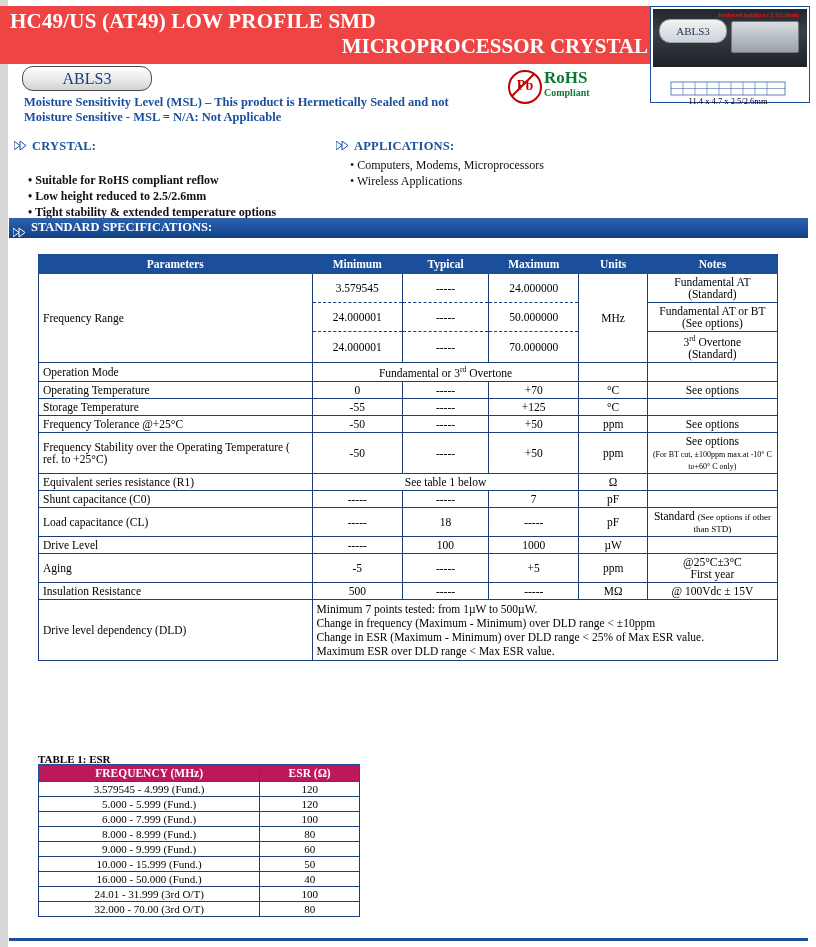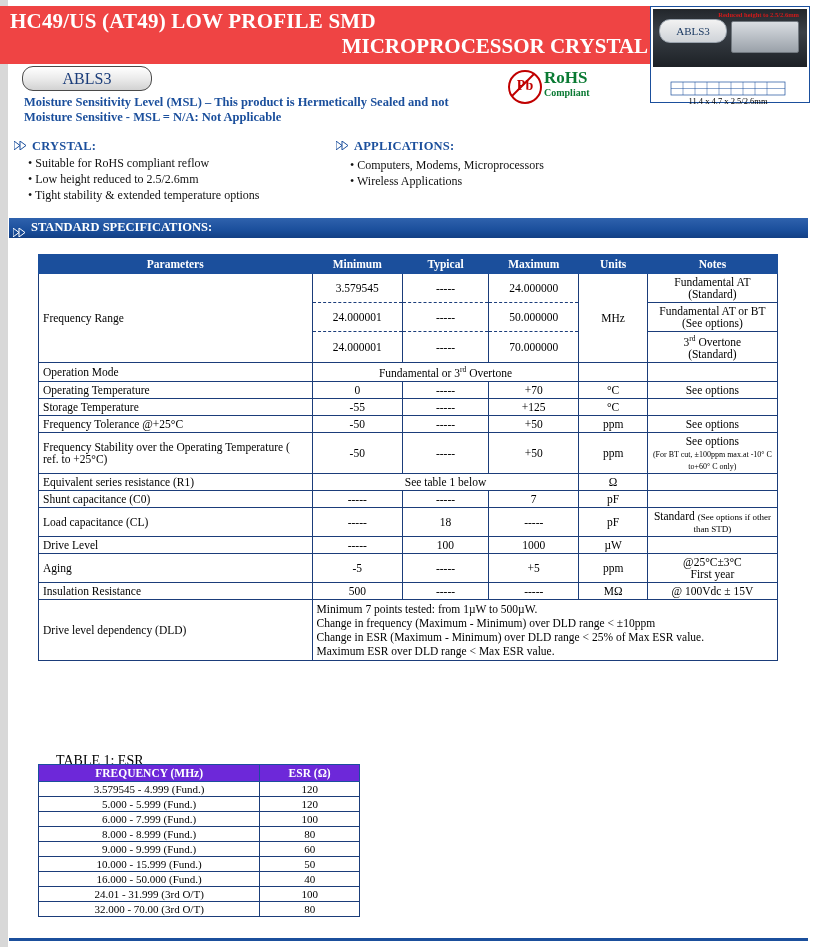--- a/index.html
+++ b/index.html
@@ -146,28 +146,28 @@
   .c{text-align:center;}
   .l{text-align:left;font-family:Liberation Serif, serif;}
   .nb-b{border-bottom:1px dashed #1b3d7a !important;}
   .nb-t{border-top:1px dashed #1b3d7a !important;}
   .small{font-size:9px;}
   .tiny{font-size:8px;}
   sup{font-size:7.5px;}
 
   
   .esrlabel{
-    position:absolute;left:56px;top:753px;font-size:14px;font-weight:normal;color:#000;
+    position:absolute;left:38px;top:753px;font-size:11px;font-weight:bold;color:#000;
   }
   table.esr{
     position:absolute;left:38px;top:764px;
     border-collapse:collapse;width:322px;font-size:11px;
   }
   table.esr th{
-    background:#6d28d9;color:#fff;font-weight:bold;font-size:11.5px;
+    background:#be185d;color:#fff;font-weight:bold;font-size:11.5px;
     border:1px solid #1b4f9c;padding:2px;text-align:center;
   }
   table.esr td{
     border:1px solid #1b3d7a;padding:1px 14px;text-align:center;
   }
 
   .botline{
     position:absolute;left:9px;top:938px;width:799px;height:3px;background:#1b4f9c;
   }
 </style>
@@ -220,21 +220,21 @@
   </div>
 
   <div class="sect" style="left:14px;top:139px;">
     <span class="arrow">
       <svg width="14" height="9" viewBox="0 0 14 9">
           <polygon points="0,0 6,4.5 0,9" fill="none" stroke="#1b4f9c" stroke-width="1"></polygon>
           <polygon points="6,0 12,4.5 6,9" fill="none" stroke="#1b4f9c" stroke-width="1"></polygon>
         </svg>
     </span><span>CRYSTAL:</span>
   </div>
-  <div class="bullets" style="left:28px;top:155px;">
+  <div class="bullets" style="left:28px;top:172px;font-weight:bold;">
     <div>• Suitable for RoHS compliant reflow</div>
     <div>• Low height reduced to 2.5/2.6mm</div>
     <div>• Tight stability &amp; extended temperature options</div>
   </div>
 
   <div class="sect" style="left:336px;top:139px;">
     <span class="arrow">
       <svg width="14" height="9" viewBox="0 0 14 9">
           <polygon points="0,0 6,4.5 0,9" fill="none" stroke="#1b4f9c" stroke-width="1"></polygon>
           <polygon points="6,0 12,4.5 6,9" fill="none" stroke="#1b4f9c" stroke-width="1"></polygon>

